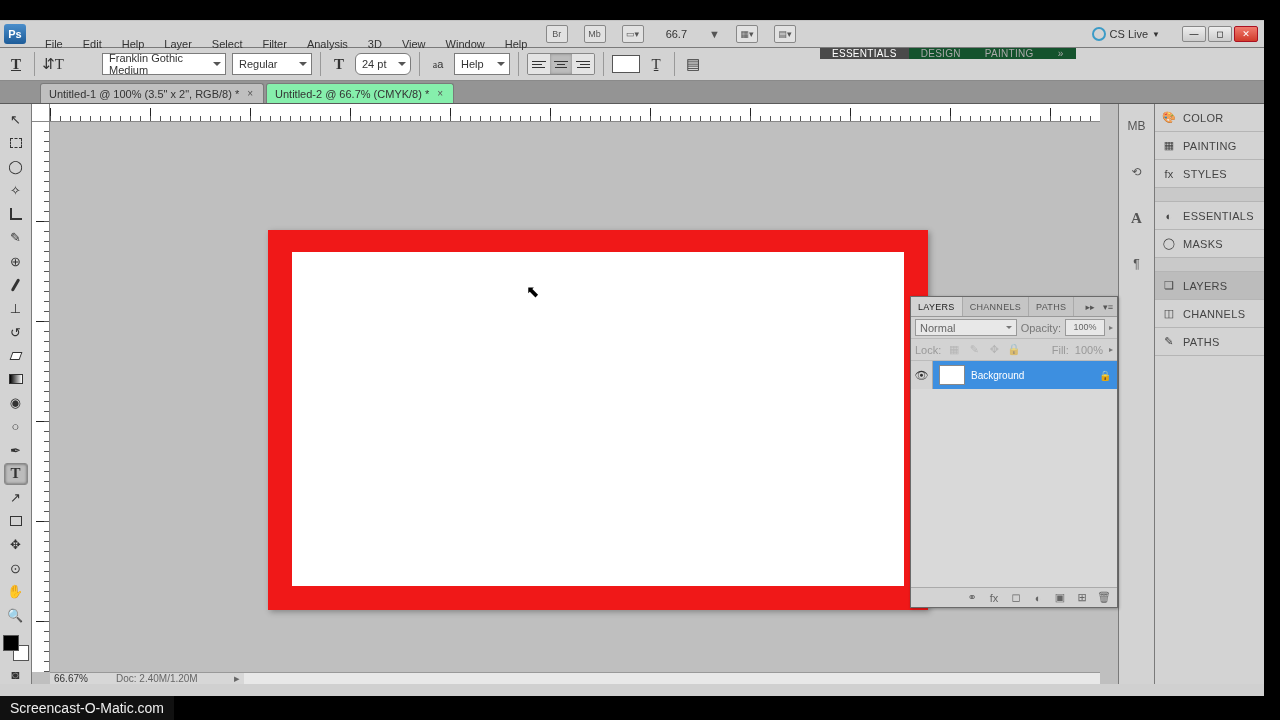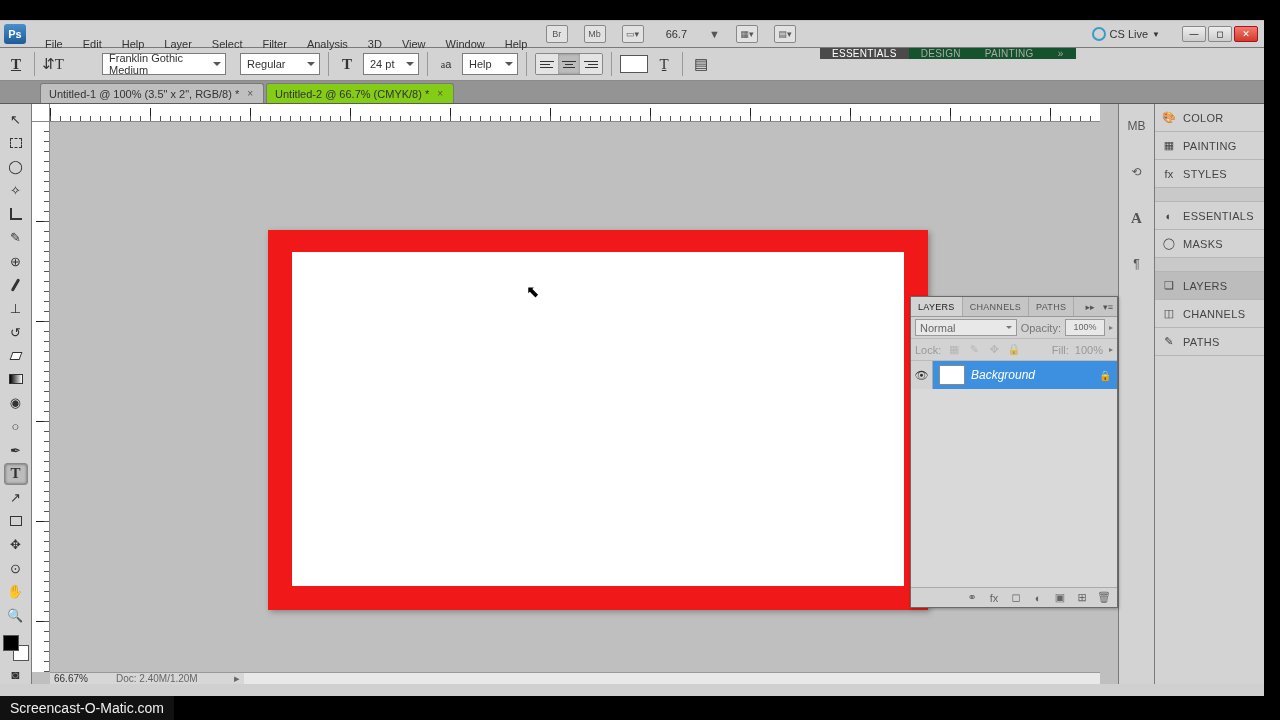--- a/index.html
+++ b/index.html
@@ -22,34 +22,34 @@
   .win-btn { width: 24px; height: 16px; border: 1px solid #888; background: linear-gradient(#eee,#ccc); border-radius: 2px; display:flex;align-items:center;justify-content:center;font-size:9px; }
   .win-btn.close { background: linear-gradient(#f07b6e,#d13a2a); border-color:#a12; color:#fff; }
 
   
   .options { height: 33px; background: #d3d3d3; border-bottom: 1px solid #8a8a8a; display: flex; align-items: center; padding-left: 6px; gap: 6px; }
   .opt-ico { width: 20px; height: 20px; display:flex;align-items:center;justify-content:center; color:#333; font-family:"Times New Roman",serif; font-size:15px; }
   .T-main { font-weight:bold; text-decoration: underline; }
   .sel { height: 22px; background: #fff; border: 1px solid #7c7c7c; display: flex; align-items: center; padding: 0 16px 0 6px; position: relative; color:#333; }
   .sel::after { content:''; position:absolute; right:4px; top:8px; border:4px solid transparent; border-top-color:#555; }
   .sel.font { width: 124px; margin-left: 33px; }
-  .sel.weight { width: 80px; margin-left: 8px; }
-  .sel.size { width: 56px; }
+  .sel.weight { width: 80px; }
+  .sel.size { width: 56px; border-radius: 6px; }
   .sel.aa { width: 56px; }
   .align-grp { display:flex; border:1px solid #888; border-radius:2px; overflow:hidden; }
   .align-btn { width:22px; height:20px; background:#e4e4e4; display:flex; flex-direction:column; justify-content:center; gap:2px; padding:0 4px; }
   .align-btn.active { background:#bcbcbc; box-shadow: inset 0 0 3px #888; }
   .align-btn span { height:1px; background:#333; }
   .color-swatch { width:28px; height:18px; background:#fff; border:1px solid #555; }
   .vdiv { width:1px; height:24px; background:#999; margin:0 2px; }
 
   
   .doc-tabs { height: 23px; background: #949494; display: flex; align-items: flex-end; padding-left: 40px; gap: 2px; border-bottom:1px solid #5a5a5a; }
   .doc-tab { height: 20px; padding: 0 8px; background: #bfbfbf; border: 1px solid #7a7a7a; border-bottom: none; border-radius: 3px 3px 0 0; display:flex; align-items:center; gap:6px; color:#333; font-size:10px; }
-  .doc-tab.active { background: #84cc16; }
+  .doc-tab.active { background: #86efac; }
   .doc-tab .x { font-size:10px; color:#555; padding:0 2px; }
 
   
   .main { display:flex; height: calc(100% - 84px - 12px); position:relative; }
 
   
   .tools { width: 32px; background: #d3d3d3; border-right:1px solid #7a7a7a; display:flex; flex-direction:column; align-items:center; padding-top:6px; gap:4px; }
   .tool { width:22px; height:20px; display:flex; align-items:center; justify-content:center; color:#333; font-size:13px; border-radius:2px; position:relative; }
   .tool.active { background:#bcbcbc; box-shadow: inset 0 0 3px #555; outline:1px solid #888; }
   .tool.T { font-family:"Times New Roman",serif; font-weight:bold; font-size:15px; }
@@ -100,21 +100,21 @@
   .lp-row { height:22px; display:flex; align-items:center; padding:0 4px; gap:4px; border-bottom:1px solid #bbb; color:#777; font-size:10px; }
   .lp-row .sel2 { flex:1; height:17px; background:#e8e8e8; border:1px solid #999; display:flex;align-items:center;padding:0 4px;position:relative; color:#666;}
   .lp-row .sel2::after{content:'';position:absolute;right:4px;top:6px;border:3px solid transparent;border-top-color:#777;}
   .lp-row .pct { width:40px; height:17px; background:#e8e8e8; border:1px solid #999; text-align:center; font-size:9px; line-height:15px; color:#666;}
   .lp-lock { height:22px; display:flex; align-items:center; padding:0 4px; gap:6px; border-bottom:1px solid #bbb; color:#999; font-size:10px; }
   .lp-lock .li { width:14px;height:14px; opacity:.5; display:flex;align-items:center;justify-content:center; }
   .lp-list { flex:1; background:#d9d9d9; overflow:auto; }
   .layer-row { height:28px; display:flex; align-items:center; background:#3d8fe0; color:#fff; }
   .layer-row .eye { width:22px; display:flex;align-items:center;justify-content:center; background:#d3d3d3; height:100%; border-right:1px solid #aaa; color:#333; }
   .layer-row .thumb { width:26px;height:20px; margin:0 6px; background:#fff; border:1px solid #888; }
-  .layer-row .name { flex:1; font-style:italic; font-size:12px; }
+  .layer-row .name { flex:1; font-size:10px; }
   .layer-row .lock { width:18px; color:#fff; font-size:10px; }
   .lp-footer { height:20px; background:#d3d3d3; border-top:1px solid #aaa; display:flex; align-items:center; justify-content:flex-end; gap:8px; padding:0 6px; color:#666; font-size:11px; }
   .lp-footer .fi{ width:14px; text-align:center; }
 
   
   .status { position:absolute; bottom:0; left:0; right:0; height:12px; background:#d0d0d0; }
 
   
   .watermark { position:absolute; bottom:0; left:0; height:24px; padding:0 10px; display:flex; align-items:center; background:rgba(20,20,20,.86); color:#eee; font-size:14px; font-family:Arial; }
 </style>

